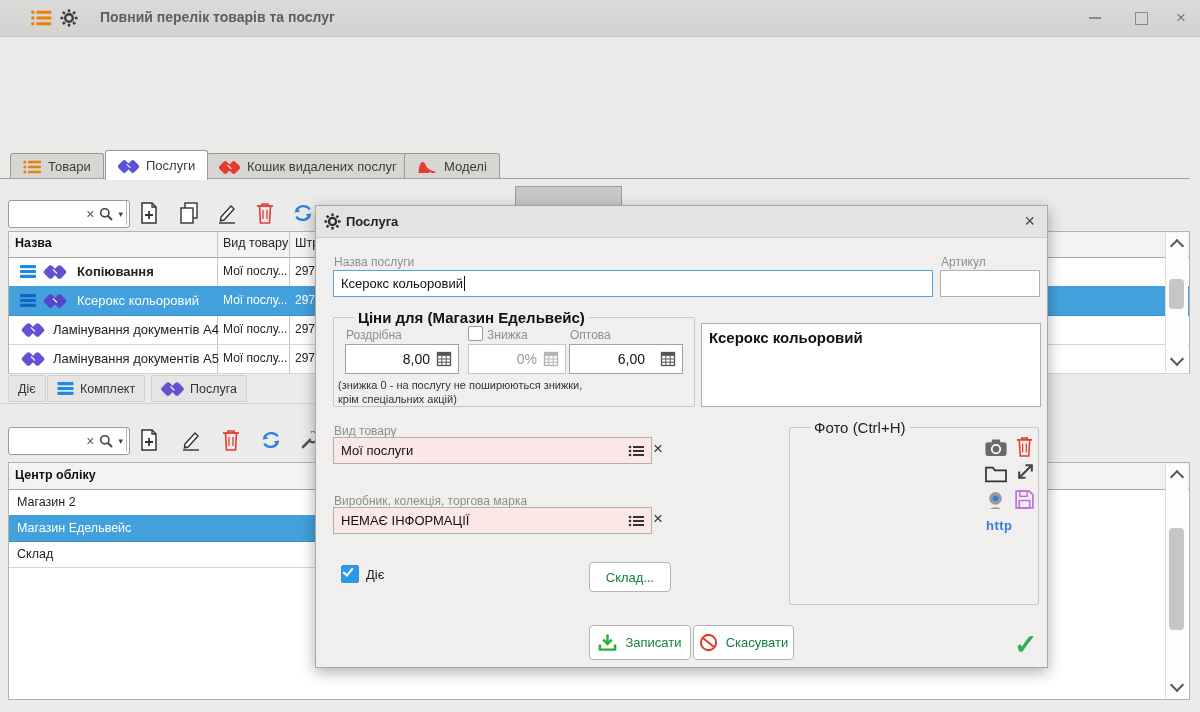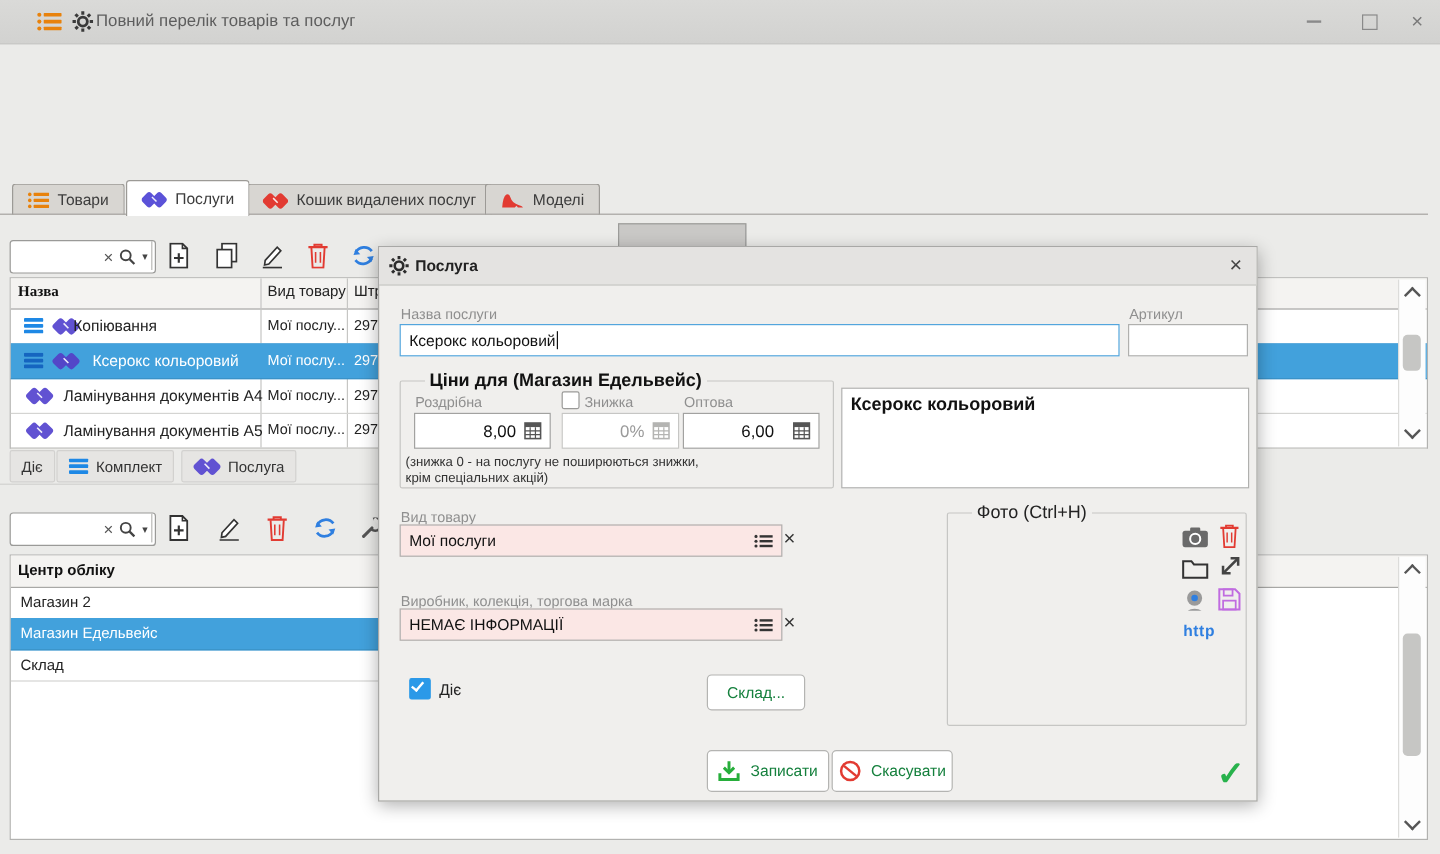--- a/index.html
+++ b/index.html
@@ -3,21 +3,21 @@
 <meta charset="utf-8">
 <style>
   html,body{margin:0;padding:0;background:#888;}
   #screen{position:relative;width:1200px;height:712px;background:#ebebe9;outline:1px solid #8f8f8f;
     font-family:"Liberation Sans",sans-serif;overflow:hidden;color:#222;}
   .abs{position:absolute;}
   .icon{display:inline-flex;align-items:center;justify-content:center;line-height:0;}
   
   .titlebar{position:absolute;left:0;top:0;width:1200px;height:36px;
     background:linear-gradient(#dadad8,#d2d2d0);border-bottom:1px solid #c2c2c0;}
-  .wtitle{position:absolute;left:80px;top:9px;font-size:14px;font-weight:normal;color:#5e5e5e;}
+  .wtitle{position:absolute;left:100px;top:9px;font-size:14px;font-weight:bold;color:#5e5e5e;}
   .winbtn{position:absolute;top:8px;width:26px;height:20px;display:flex;align-items:center;justify-content:center;color:#7a7a7a;cursor:default;}
   .minbar{width:12px;height:0;border-top:2px solid #8a8a8a;}
   .maxbox{width:11px;height:11px;border:1.5px solid #8a8a8a;}
   .xglyph{font-size:17px;color:#7a7a7a;}
   
   .tab{position:absolute;top:153px;height:25px;display:flex;align-items:center;gap:7px;padding:0 12px;
     background:#d8d6d2;border:1px solid #9c9a96;border-bottom:none;border-radius:3px 3px 0 0;font-size:13px;color:#3c3c3c;}
   .tab.active{top:150px;height:29px;background:#ffffff;z-index:3;font-weight:normal;}
   .tabline{position:absolute;left:0;top:178px;width:1190px;height:0;border-top:1px solid #a6a4a0;z-index:1;}
   
@@ -207,21 +207,21 @@
         <polygon points="1.6,9.6 7.2,8.8 3.4,4.6" fill="#2f7fe0"></polygon>
         <path d="M3.2 13.8 A8 8 0 0 0 16.6 12.6" fill="none" stroke="#2f7fe0" stroke-width="2.3"></path>
         <polygon points="18.4,10.4 12.8,11.2 16.6,15.4" fill="#2f7fe0"></polygon>
       </svg>
   </div>
 
   <div class="fragment" style="left:515px;top:186px;width:105px;height:19px;"></div>
 
   <div class="panel" style="left:8px;top:231px;width:1180px;height:141px;">
     <div class="thead">
-      <span class="hcell" style="left:6px;font-family:Liberation Serif, serif;">Назва</span>
+      <span class="hcell" style="left:6px;">Назва</span>
       <span class="hcell" style="left:214px;font-weight:normal;color:#222;">Вид товару</span>
       <span class="hcell" style="left:286px;font-weight:normal;color:#222;">Штр</span>
     </div>
     <div class="vline" style="left:208px;top:0;height:141px;"></div>
     <div class="vline" style="left:280px;top:0;height:141px;"></div>
 
     <div class="trow" style="top:25px;">
       <span class="icon abs" style="left:10px;">
         <svg width="18" height="13" viewBox="0 0 16 13">
             <g fill="#1e88e5">
@@ -233,21 +233,21 @@
       </span>
       <span class="icon abs" style="left:34px;">
         <svg width="24" height="17" viewBox="0 0 22 17">
             <g fill="#6152d2">
               <rect x="1" y="3.5" width="11" height="11" rx="2.6" transform="rotate(-45 6.5 9)"></rect>
               <rect x="10" y="3.5" width="11" height="11" rx="2.6" transform="rotate(-45 15.5 9)"></rect>
             </g>
             <path d="M9 6.5 L13 10.5" stroke="#fff" stroke-width="1.3" opacity=".9"></path>
           </svg>
       </span>
-      <span class="abs" style="left:52px;top:7px;">Копіювання</span>
+      <span class="abs" style="left:68px;top:7px;font-weight:bold;">Копіювання</span>
       <span class="cell-type">Мої послу...</span>
       <span class="cell-bar">297</span>
     </div>
 
     <div class="trow sel" style="top:54px;">
       <span class="icon abs" style="left:10px;">
         <svg width="18" height="13" viewBox="0 0 16 13">
             <g fill="#1565c0">
               <rect y="0" width="16" height="3.2" rx="0.8"></rect>
               <rect y="4.9" width="16" height="3.2" rx="0.8"></rect>

